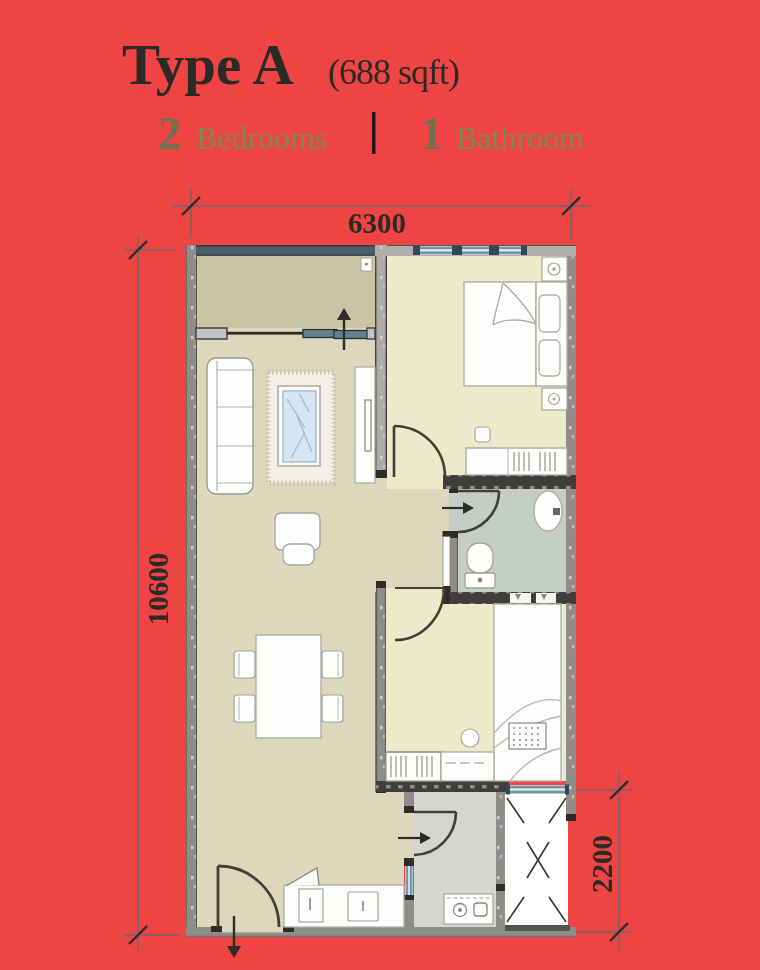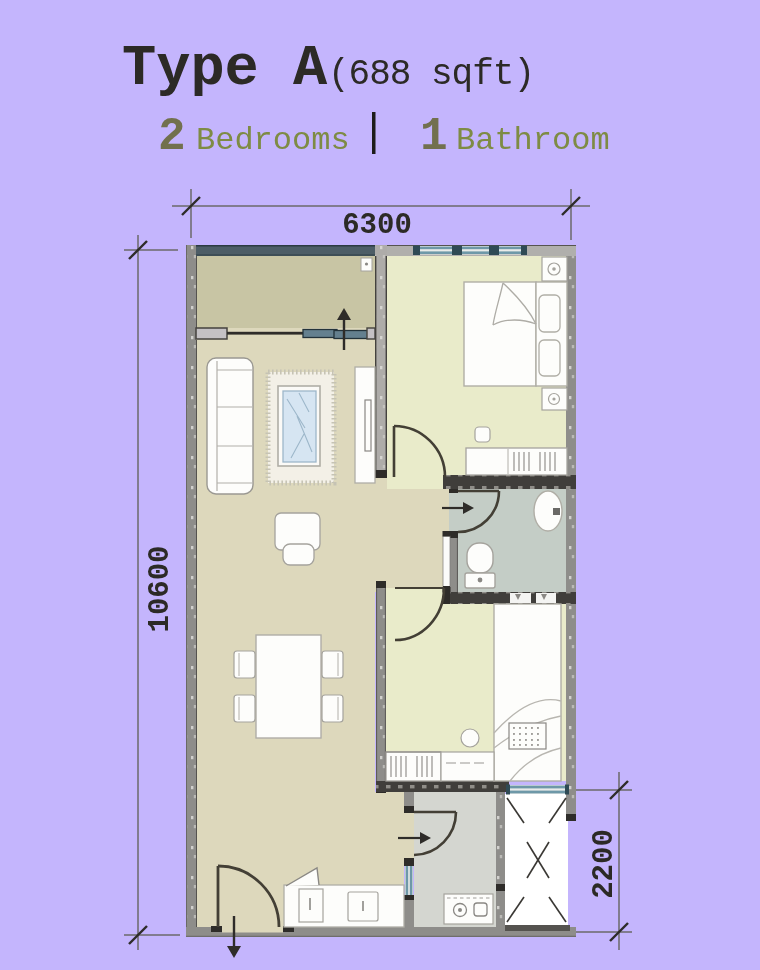--- a/index.html
+++ b/index.html
@@ -1,17 +1,17 @@
 <!DOCTYPE html>
 <html><head>
 <meta charset="utf-8">
 <style>
 html,body{margin:0;padding:0;background:#ffffff;}
-.page{position:relative;width:760px;height:970px;background:#c4b5fd;overflow:hidden;
-font-family:Liberation Mono, monospace;}
+.page{position:relative;width:760px;height:970px;background:#ef4444;overflow:hidden;
+font-family:Liberation Serif, serif;}
 </style>
 </head>
 <body>
 <div class="page">
 <svg width="760" height="970" viewBox="0 0 760 970" xmlns="http://www.w3.org/2000/svg">
 <defs>
 <pattern id="sp" patternUnits="userSpaceOnUse" width="9" height="30">
   <rect x="2" y="6" width="2.4" height="3.2" fill="#dddcd8" opacity="0.85"></rect>
   <rect x="4.8" y="15" width="2.4" height="3.2" fill="#cfcec9" opacity="0.7"></rect>
 </pattern>

